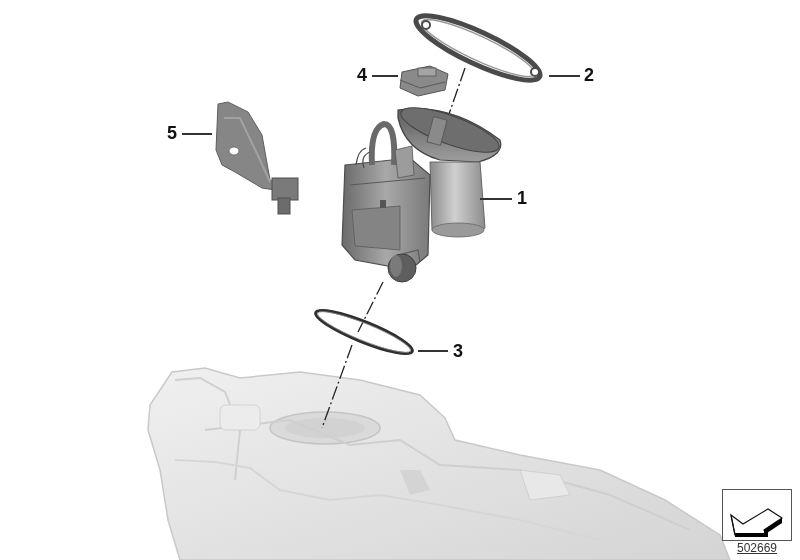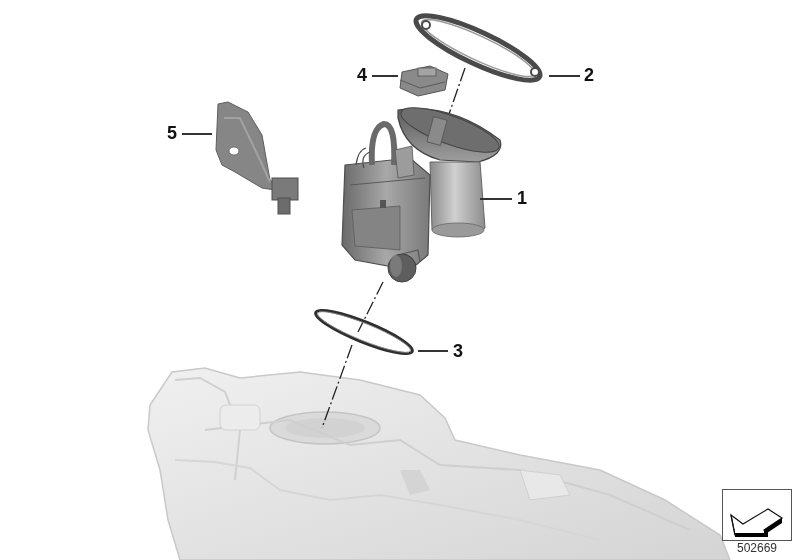--- a/index.html
+++ b/index.html
@@ -1,21 +1,21 @@
 <!DOCTYPE html>
 <html><head>
   <meta charset="utf-8">
   <style>
     html, body { margin: 0; padding: 0; background: #ffffff; }
     body { width: 800px; height: 560px; position: relative; overflow: hidden; font-family: "Liberation Sans", sans-serif; }
     #diagram { position: absolute; left: 0; top: 0; width: 800px; height: 560px; }
     .callout-label { position: absolute; font-family: "Liberation Sans", sans-serif; font-weight: bold; font-size: 18px; color: #111111; line-height: 18px; }
     .callout-line { position: absolute; height: 2px; background: #333333; }
     .nav-box { position: absolute; left: 722px; top: 489px; width: 68px; height: 50px; border: 1px solid #555; background: #fff; cursor: pointer; }
-    .diagram-id { position: absolute; left: 722px; top: 541px; width: 70px; text-align: center; font-family: "Liberation Sans", sans-serif; font-size: 12px; color: #333; }
+    .diagram-id { position: absolute; left: 722px; top: 541px; width: 70px; text-align: center; font-family: "Liberation Sans", sans-serif; font-size: 12px; color: #333; text-decoration: underline; }
   </style>
 </head>
 <body>
 
 <svg id="diagram" viewBox="0 0 800 560" xmlns="http://www.w3.org/2000/svg">
   <defs>
     <linearGradient id="tankGrad" x1="0" y1="0" x2="1" y2="1">
       <stop offset="0" stop-color="#f0f0f0"></stop>
       <stop offset="0.5" stop-color="#e2e2e2"></stop>
       <stop offset="1" stop-color="#d4d4d4"></stop>

